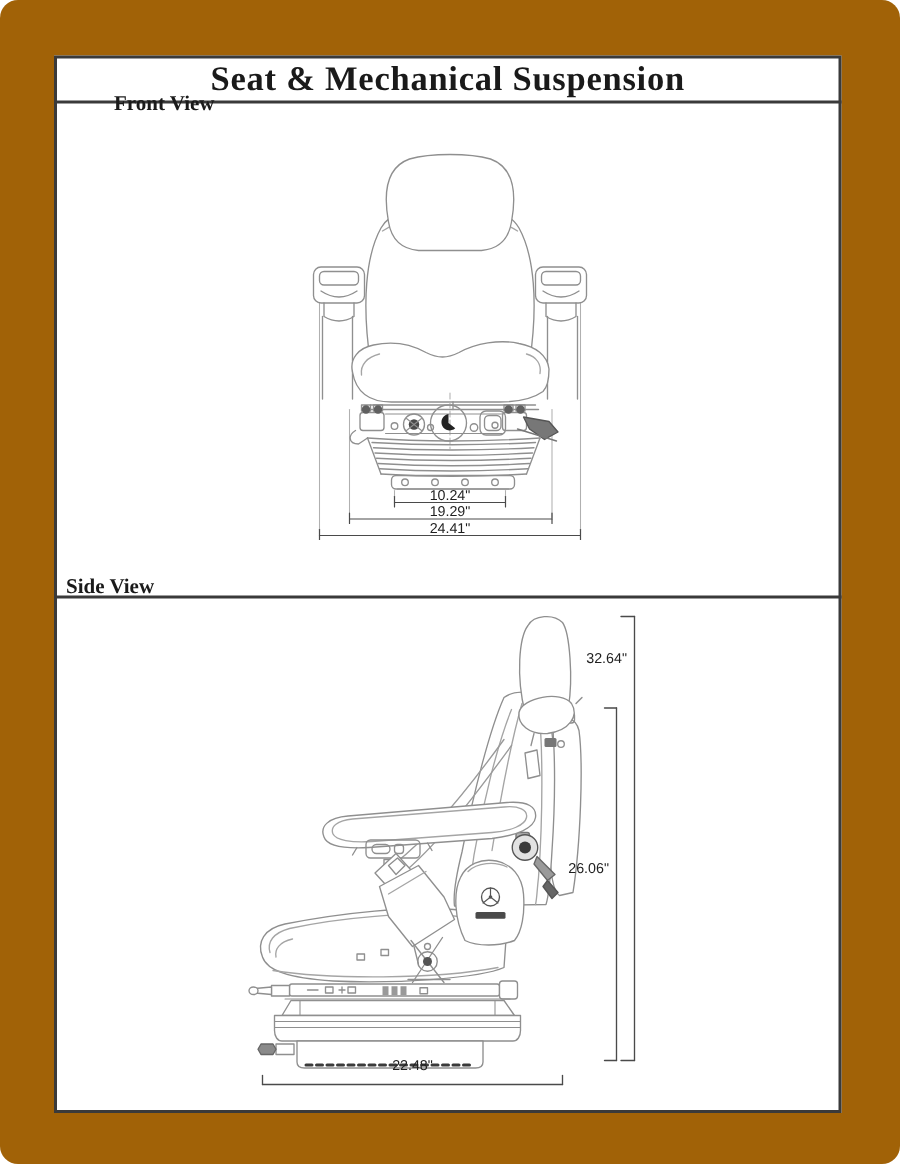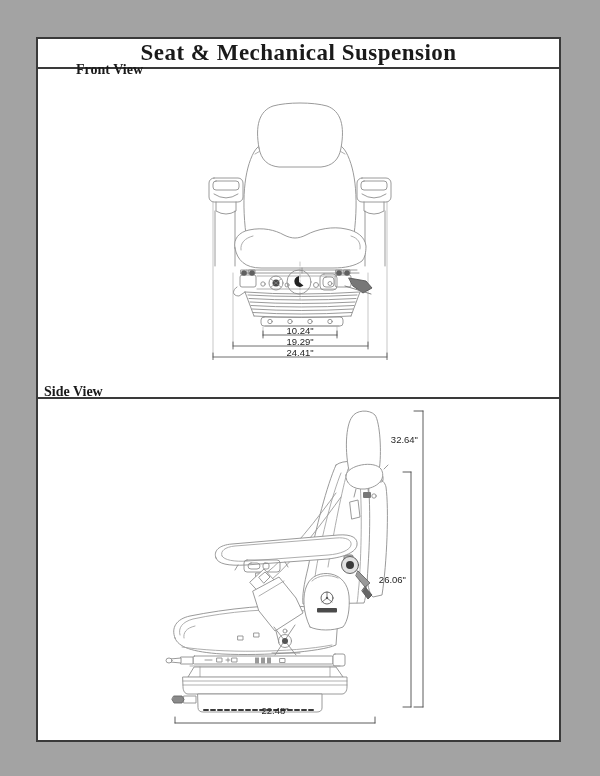--- a/index.html
+++ b/index.html
@@ -1,17 +1,17 @@
 <!DOCTYPE html>
 <html><head>
 <meta charset="utf-8">
 <style>
   html,body{margin:0;padding:0;background:#fff;}
-  .page{position:relative;width:600px;height:776px;background:#a3a3a3;overflow:hidden;
-        font-family:"Liberation Sans",sans-serif;}
+  .page{position:relative;width:600px;height:776px;background:#a16207;overflow:hidden;
+        font-family:"Liberation Sans",sans-serif;border-radius:12px;}
   .sheet-border{position:absolute;left:36px;top:37px;width:525px;height:705px;
         border:2px solid #3a3a3a;box-sizing:border-box;background:#fff;}
   .h-divider{position:absolute;left:36px;width:525px;height:2px;background:#3a3a3a;}
   .sheet-title{position:absolute;left:36px;top:40px;width:525px;text-align:center;
         font-family:"Liberation Serif",serif;font-weight:bold;font-size:23px;color:#1a1a1a;
         letter-spacing:.5px;}
   .section-label{position:absolute;font-family:"Liberation Serif",serif;font-weight:bold;
         font-size:14px;color:#1a1a1a;}
   .dim{position:absolute;font-size:9.5px;color:#1f1f1f;line-height:10px;}
   .dim.center{text-align:center;}

